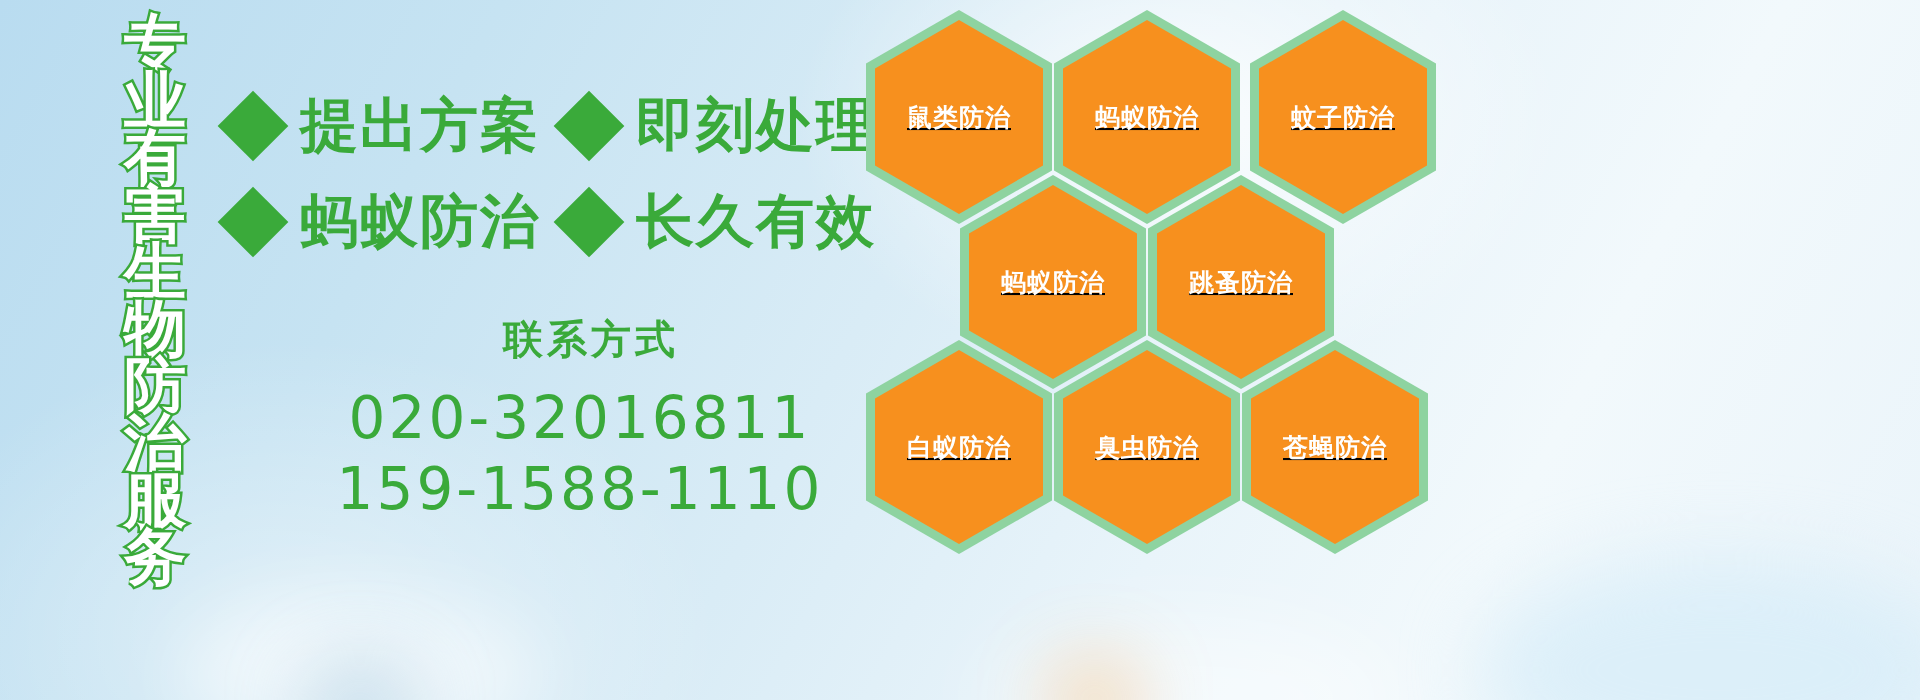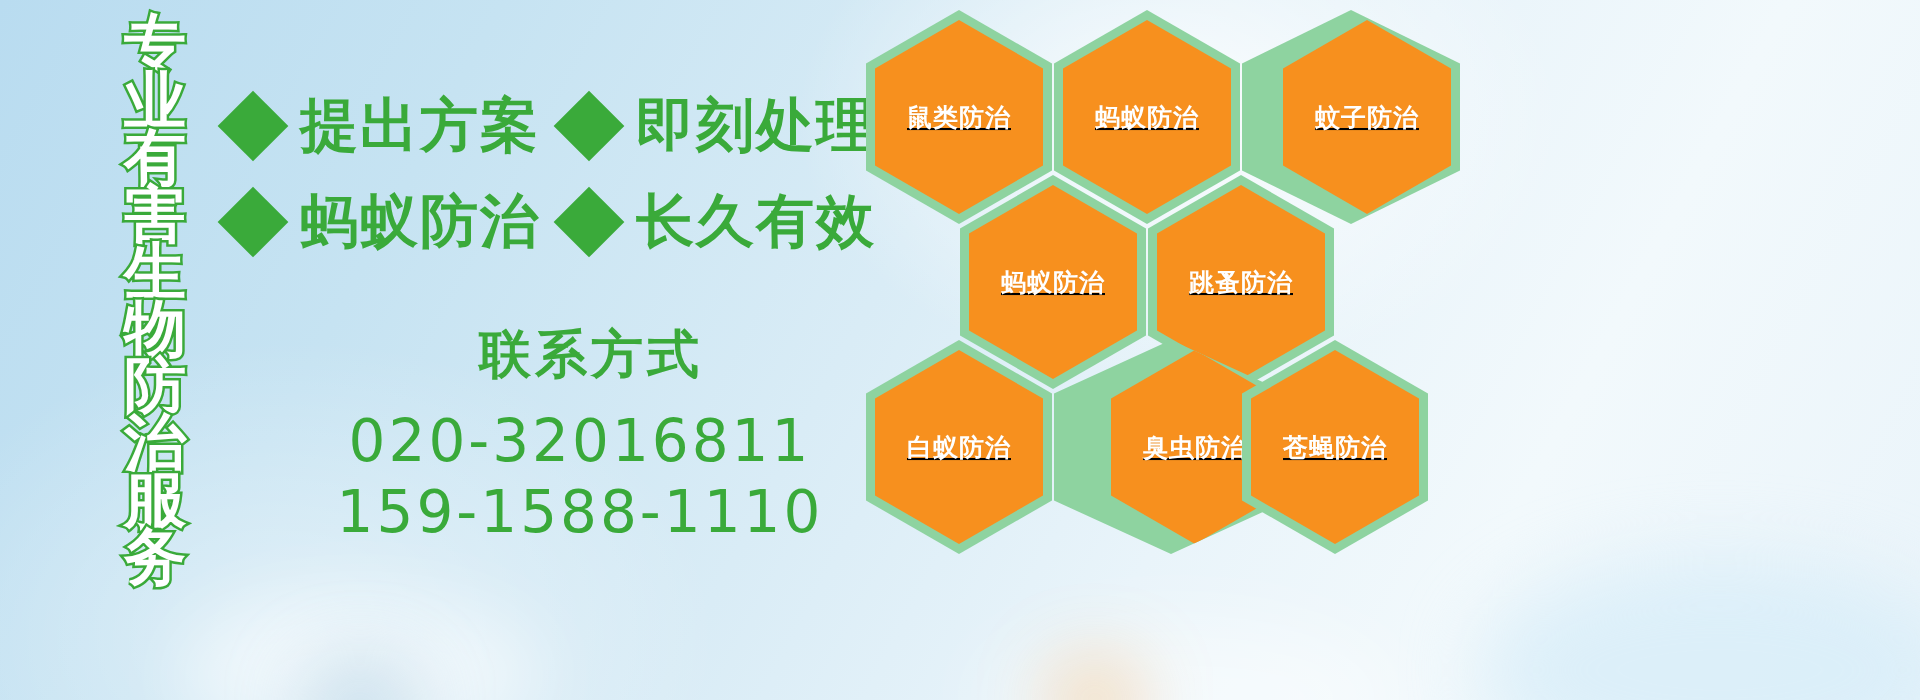--- a/index.html
+++ b/index.html
@@ -51,22 +51,22 @@
   }
   .slogan-txt{
     font-size:58px;font-weight:bold;color:#3aaa3a;letter-spacing:2px;
     white-space:nowrap;margin-right:24px;
     font-family:"DejaVu Sans","Liberation Sans",sans-serif;
   }
 
   
   #contact{position:absolute;left:300px;top:312px;width:560px;text-align:center;}
   #contact .ctitle{
-    font-size:52px;font-weight:bold;color:#3aaa3a;letter-spacing:4px;
-    margin:8px 0 16px 22px;
+    font-size:40px;font-weight:bold;color:#3aaa3a;letter-spacing:4px;
+    margin:0 0 16px 22px;
     font-family:Liberation Sans, sans-serif;
   }
   #contact .cphone{
     font-size:58px;color:#3aaa3a;letter-spacing:3px;line-height:1.22;
     font-family:"DejaVu Sans","Liberation Sans",sans-serif;
   }
 
   
   #hexwrap{position:absolute;left:858px;top:0;width:600px;height:580px;}
   .hex{
@@ -82,25 +82,25 @@
     display:flex;align-items:center;justify-content:center;text-decoration:underline;
   }
   .hex .hlabel{
     color:#fff;font-size:25px;font-weight:bold;letter-spacing:1px;white-space:nowrap;
     font-family:"DejaVu Sans","Liberation Sans",sans-serif;
     text-shadow:0 1px 1px rgba(0,0,0,.06);
   }
   
   .r0c0{left:8px;top:10px;}
   .r0c1{left:196px;top:10px;}
-  .r0c2{left:384px;top:10px;padding-left:32px;}
+  .r0c2{left:392px;top:10px;}
   .r1c0{left:102px;top:175px;}
   .r1c1{left:290px;top:175px;}
   .r2c0{left:8px;top:340px;}
-  .r2c1{left:196px;top:340px;padding-left:48px;}
+  .r2c1{left:196px;top:340px;}
   .r2c2{left:384px;top:340px;}
 </style>
 </head>
 <body>
 
 <div id="banner">
 
   <div class="haze h1"></div>
   <div class="haze h4"></div>
   <div class="haze h2"></div>

